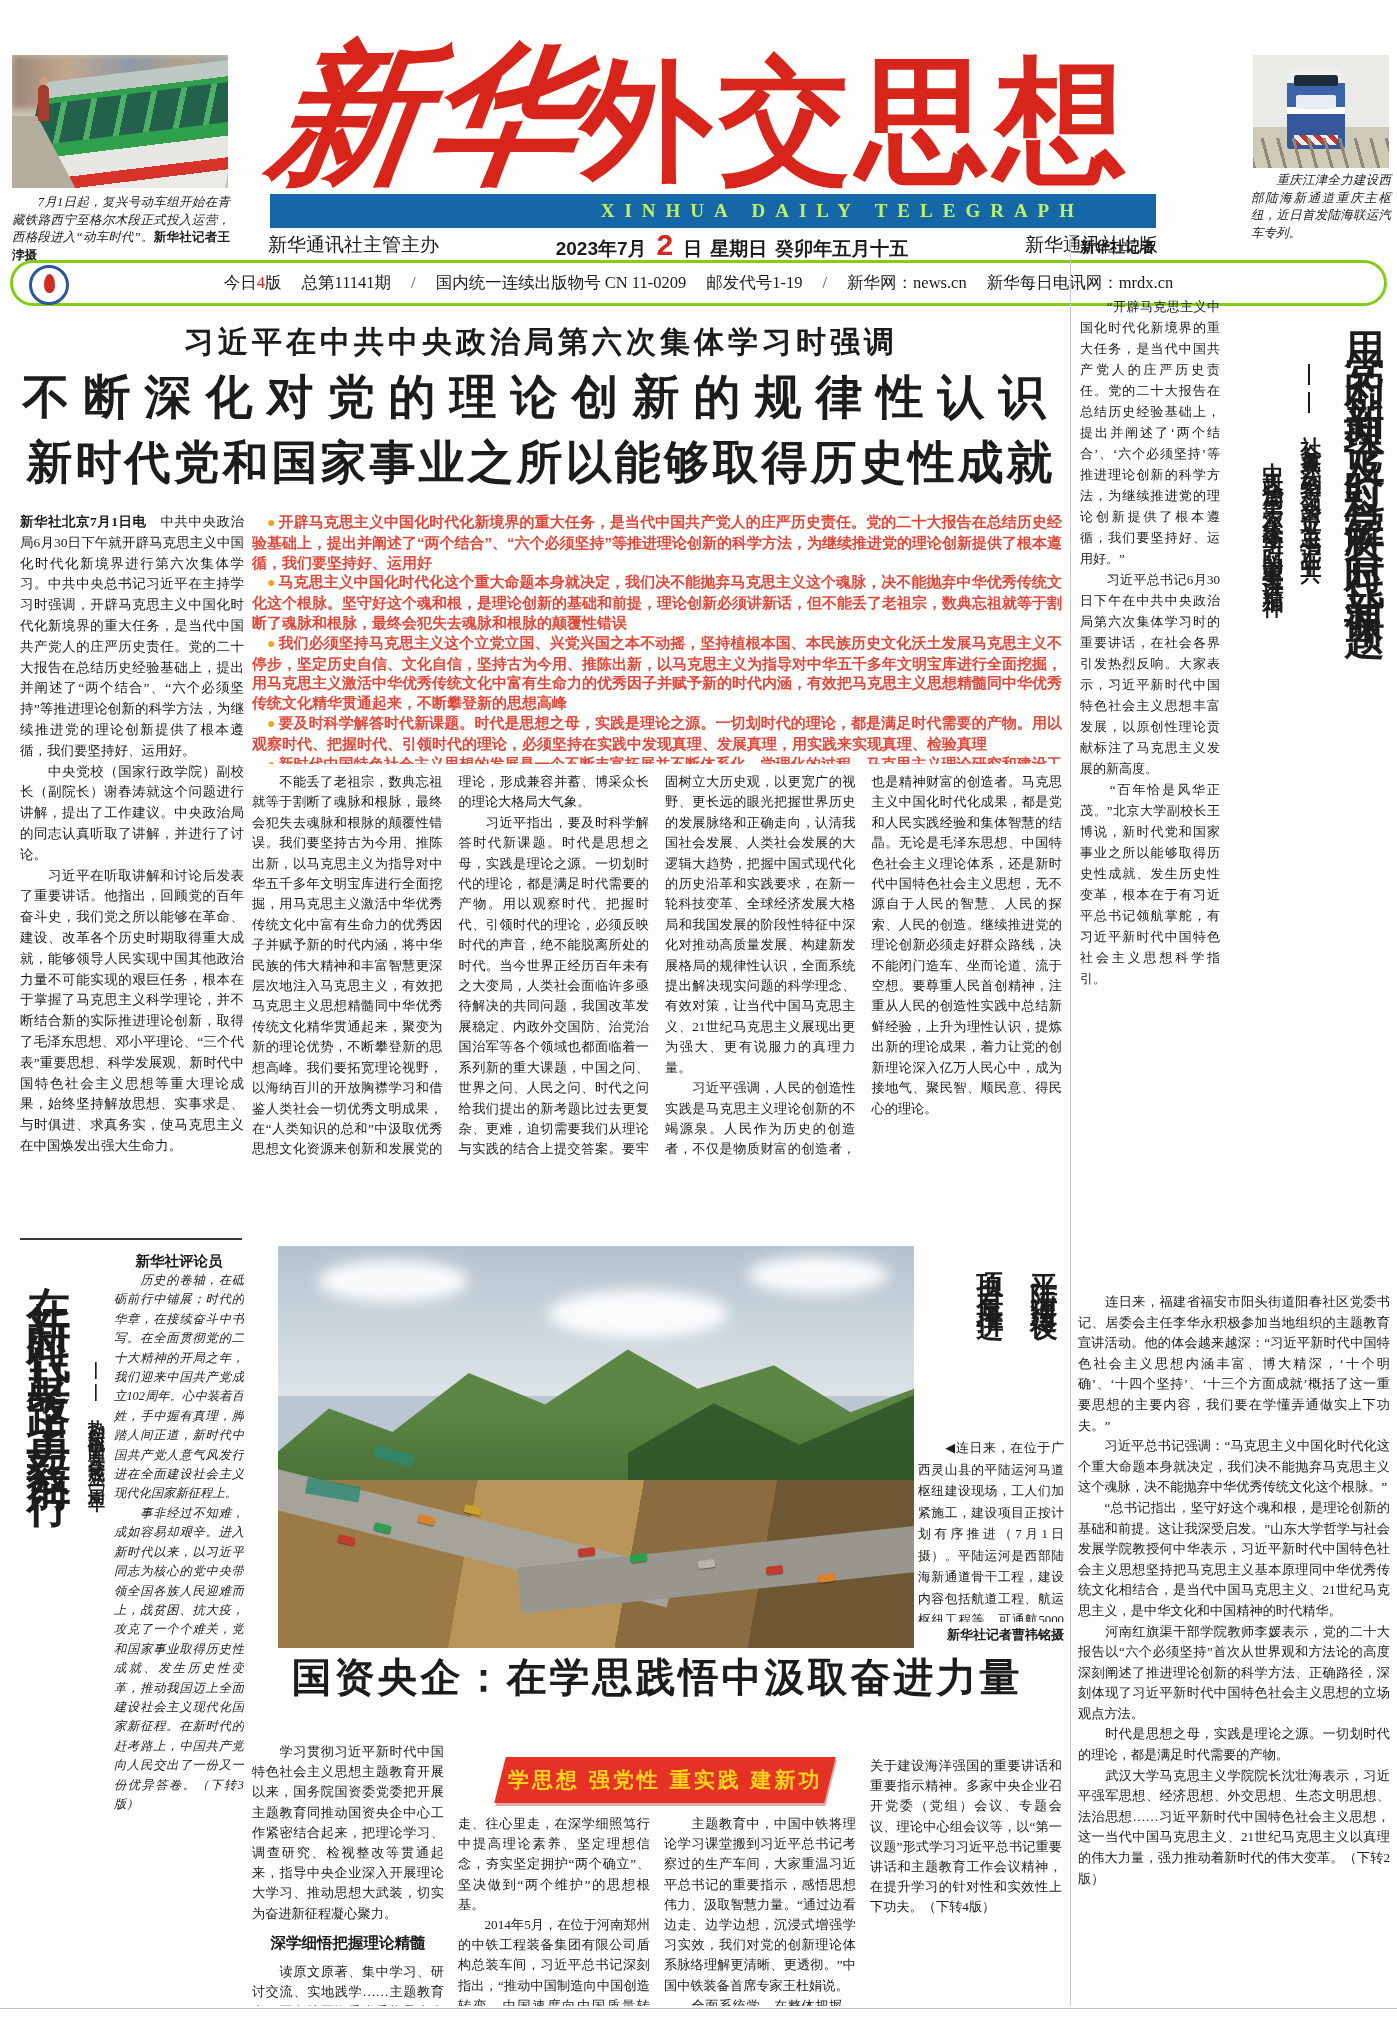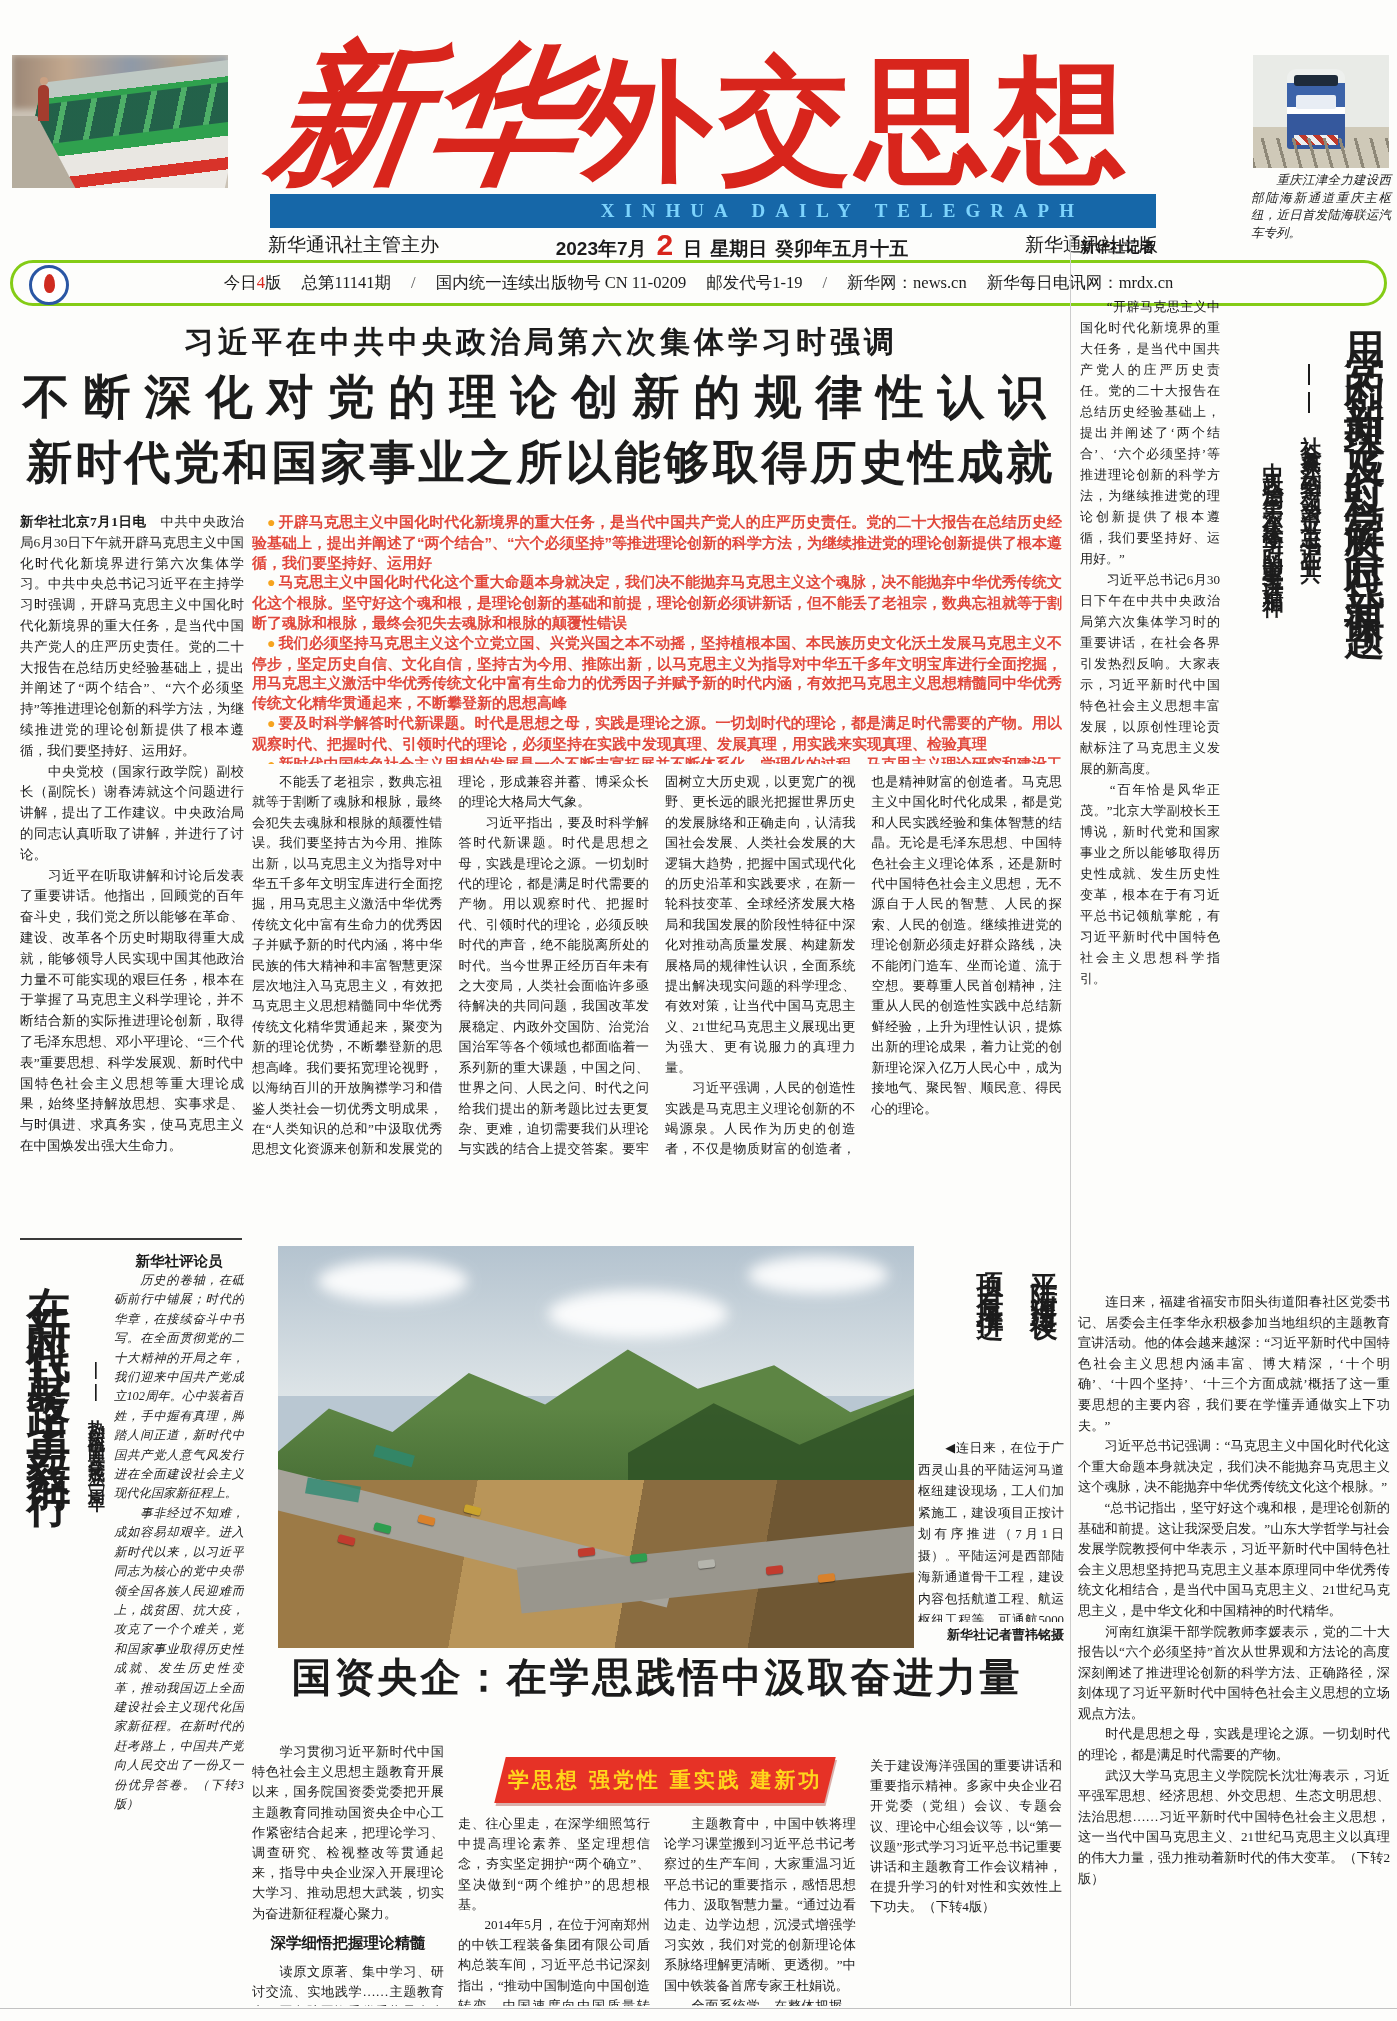--- a/index.html
+++ b/index.html
@@ -31,21 +31,21 @@
   .pr-tracks{position:absolute;left:0;bottom:0;width:100%;height:30px;
           background:repeating-linear-gradient(75deg,#8e8878 0 3px,transparent 3px 15px);}
   .caption{position:absolute;font-size:12.5px;line-height:17.5px;font-style:italic;text-align:justify;white-space:pre-line;}
   .caption-left{left:12px;top:194px;width:218px;}
   .caption-right{left:1251px;top:172px;width:140px;}
   .caption b{font-style:normal;}
 
   .logo{position:absolute;left:250px;top:16px;width:905px;height:176px;display:flex;justify-content:center;align-items:flex-end;color:#d8251c;}
   .logo-script{font-size:152px;line-height:1;font-weight:bold;font-style:italic;transform:skewX(-8deg);letter-spacing:2px;}
   .logo-rest{font-size:132px;line-height:1.05;font-weight:bold;letter-spacing:6px;}
-  .blue-banner{position:absolute;left:270px;top:194px;width:886px;height:34px;background:#1667a8;color:#7dd3fc;
+  .blue-banner{position:absolute;left:270px;top:194px;width:886px;height:34px;background:#1667a8;color:#bef264;
           font-family:"Liberation Serif",serif;font-weight:bold;font-size:19px;letter-spacing:10px;
           line-height:34px;text-align:right;padding-right:72px;box-sizing:border-box;}
   .dateline{position:absolute;left:268px;top:231px;width:890px;height:28px;display:flex;justify-content:space-between;align-items:center;
           font-weight:bold;font-size:19px;font-family:"Liberation Sans",sans-serif;}
   .dl-date{display:flex;align-items:baseline;gap:8px;}
   .dl-day{font-size:30px;color:#d8251c;margin:0 2px;}
 
   .info-bar{position:absolute;left:10px;top:260px;width:1377px;height:46px;border:3px solid #84cc16;border-radius:26px;
           box-sizing:border-box;display:flex;align-items:center;justify-content:center;gap:20px;
           font-size:16.5px;font-family:"Liberation Serif",serif;}
@@ -145,20 +145,21 @@
 <div class="page">
 
   <div class="photo photo-left">
     <div class="pl-top"></div>
     <div class="pl-train">
         <div class="pl-windows"></div>
       </div>
     <div class="pl-platform"></div>
     <div class="pl-person"></div>
   </div>
+  <div class="caption caption-left"><span>　　7月1日起，复兴号动车组开始在青藏铁路西宁至格尔木段正式投入运营，西格段进入“动车时代”。</span><b>新华社记者王浡摄</b></div>
 
   <div class="logo">
     <span class="logo-script">新华</span>
     <span class="logo-rest">外交思想</span>
   </div>
   <div class="blue-banner">XINHUA DAILY TELEGRAPH</div>
   <div class="dateline">
     <span class="bold">新华通讯社主管主办</span>
     <span class="dl-date">
       <span>2023年7月</span>

